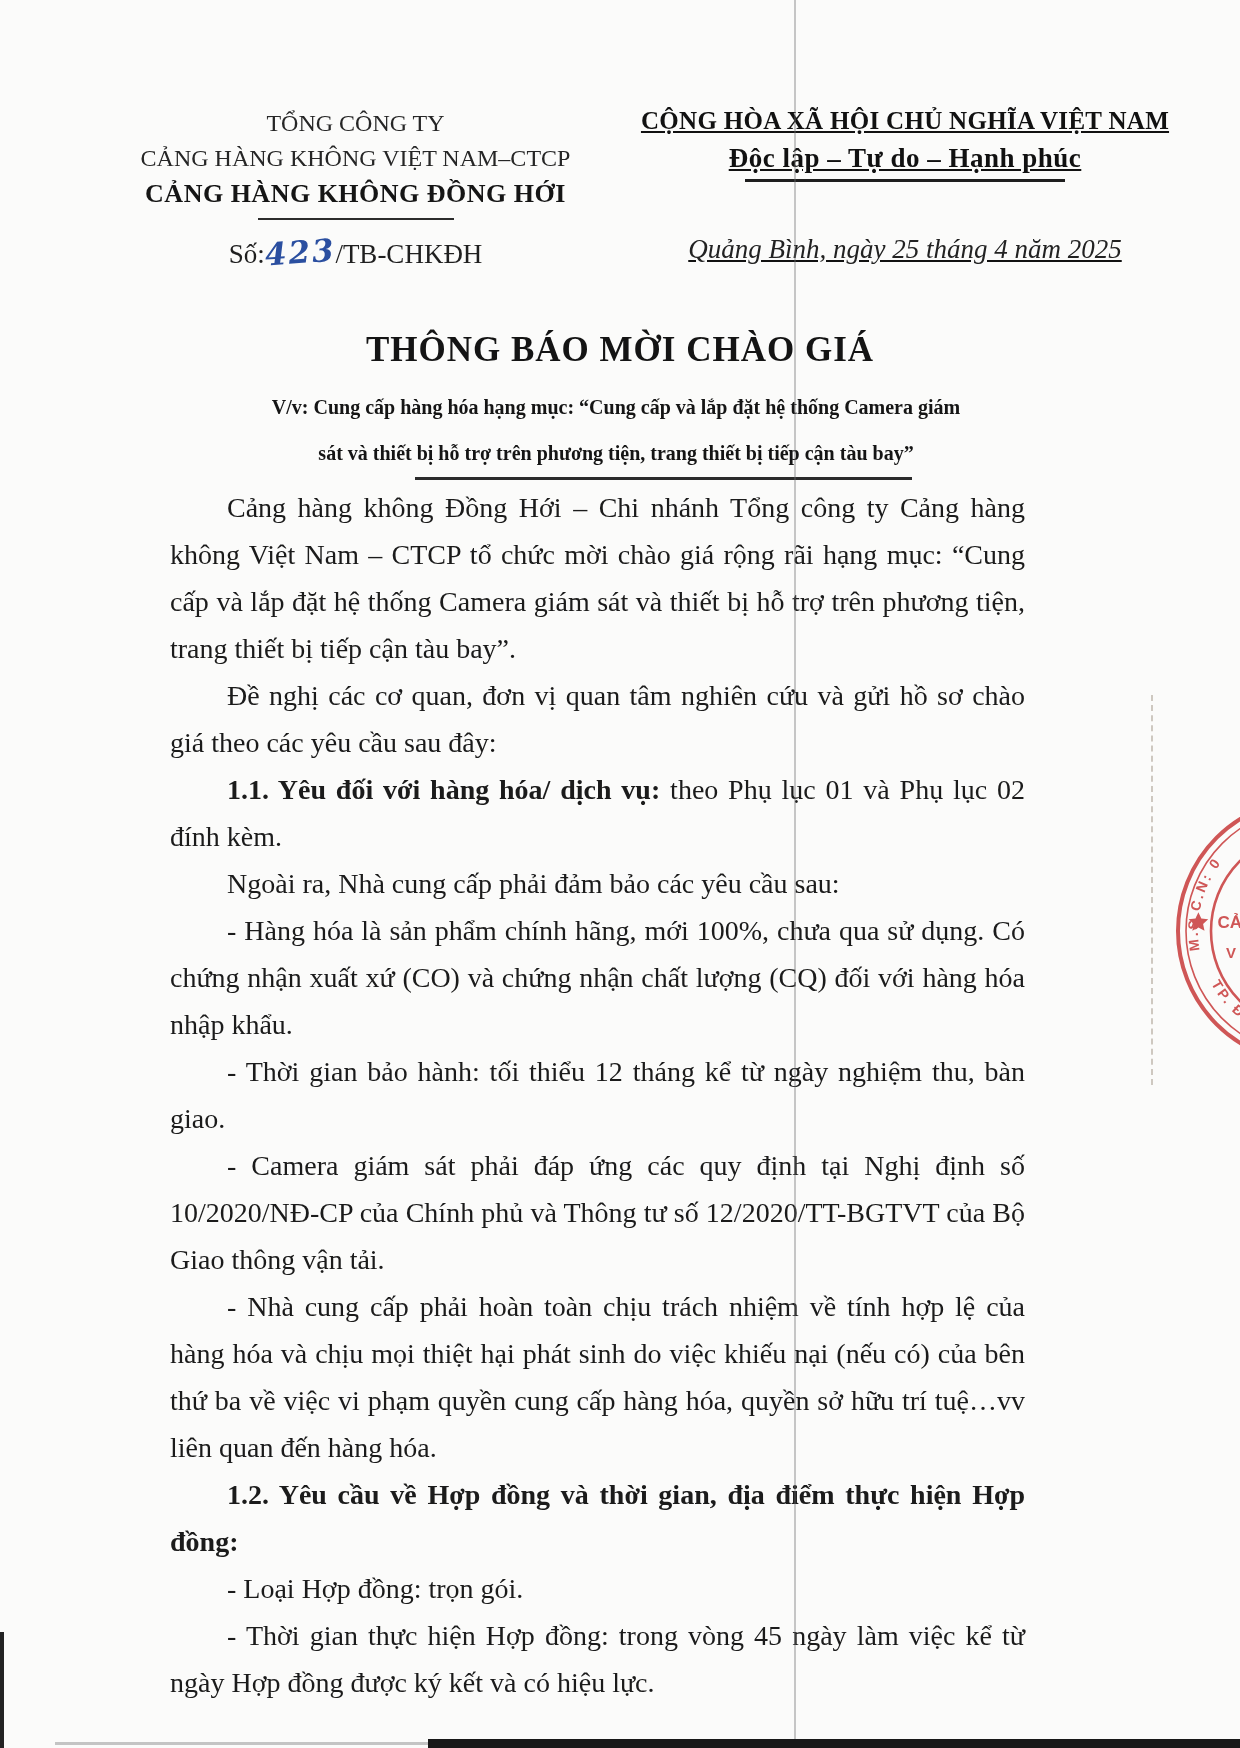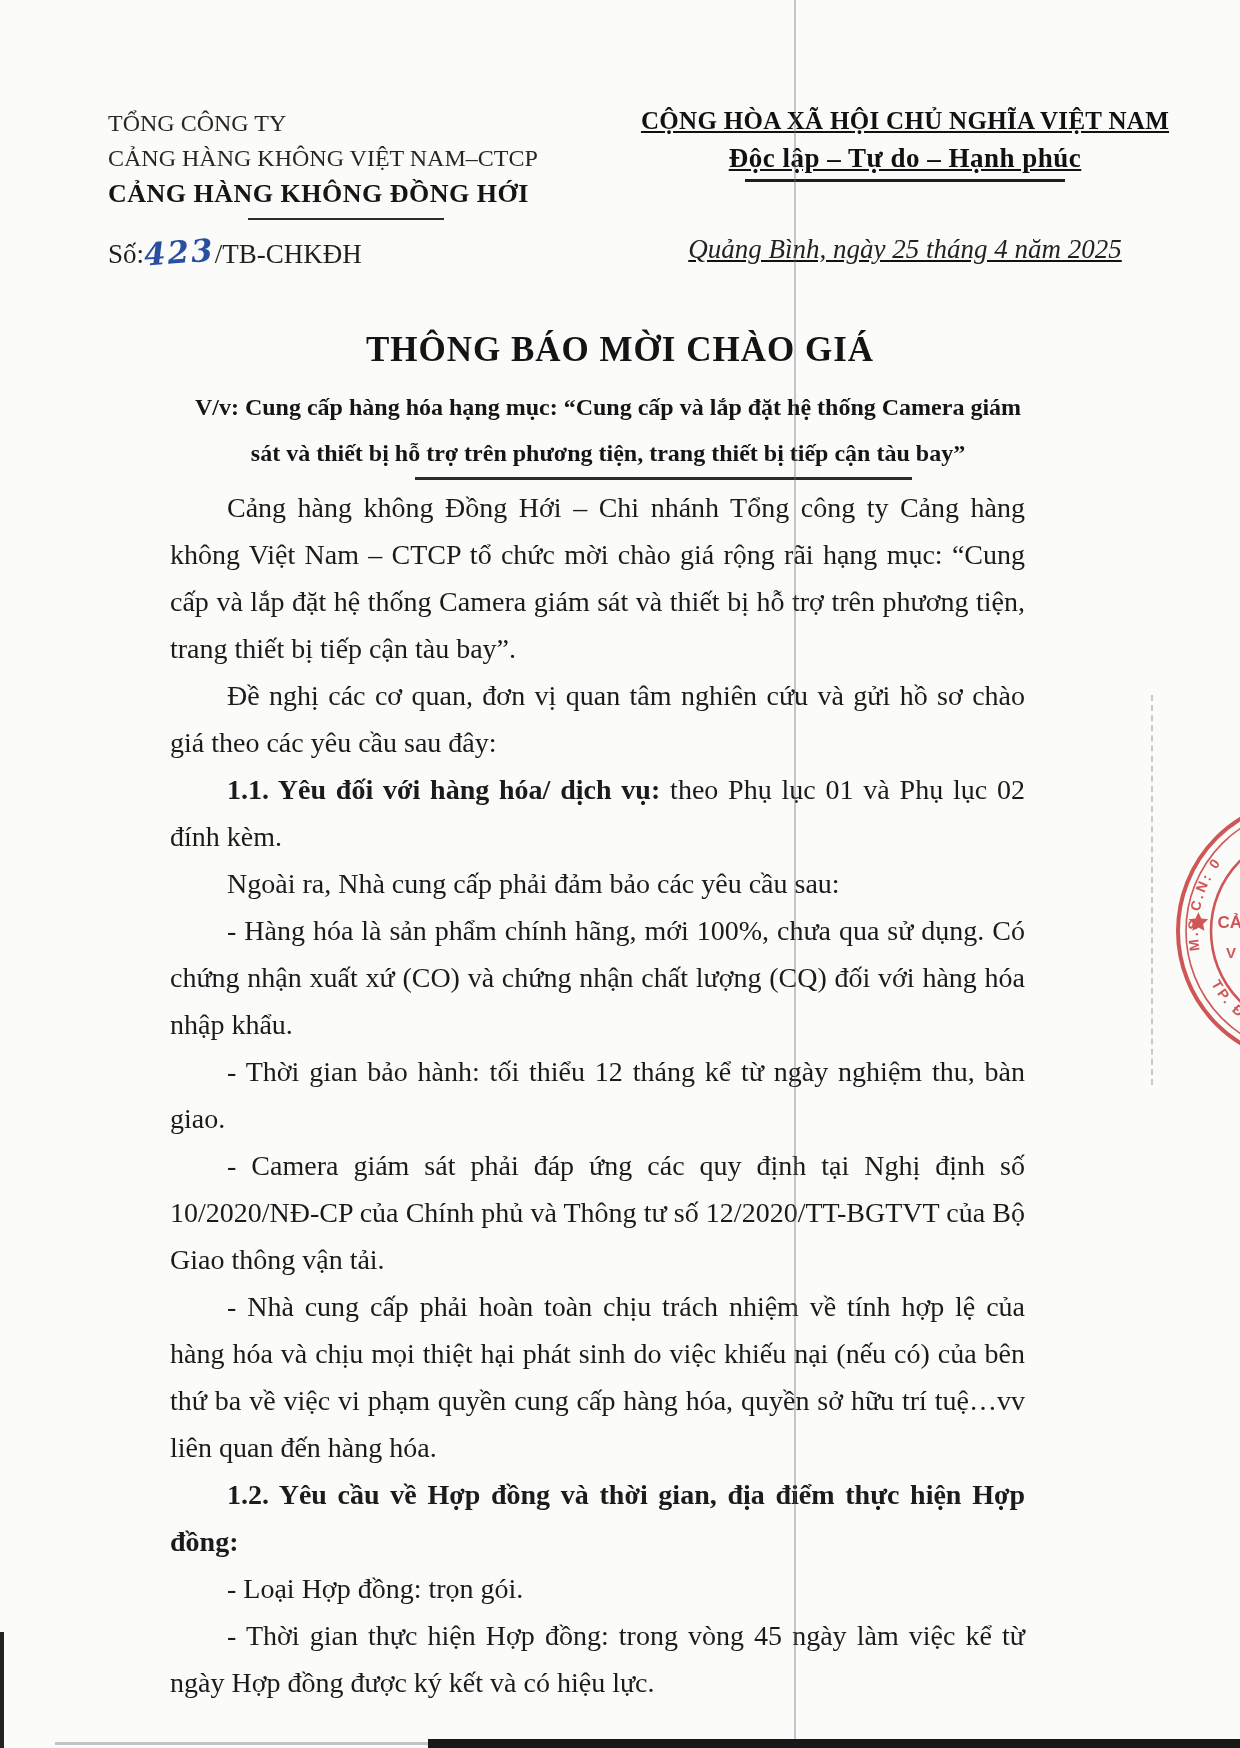--- a/index.html
+++ b/index.html
@@ -6,22 +6,22 @@
   body{
     width:1240px;height:1748px;position:relative;overflow:hidden;
     background:#fbfbfa;color:#1d1d1d;
     font-family:"Liberation Serif", serif;
     -webkit-font-smoothing:antialiased;
   }
   .page{position:absolute;inset:0;}
 
   
   .header-left{
-    position:absolute;left:108px;top:106px;width:475px;
-    text-align:left;font-size:24px;line-height:35px;color:#262626;
+    position:absolute;left:118px;top:106px;width:475px;
+    text-align:center;font-size:24px;line-height:35px;color:#262626;
   }
   .org-name{font-size:26px;font-weight:bold;letter-spacing:.5px;color:#151515;}
   .hr-left{width:196px;height:0;border-top:2px solid #2c2c2c;margin:7px auto 0;}
   .doc-number{margin-top:15px;font-size:27px;color:#1f1f1f;}
   .handwritten{
     color:#2b4fa0;font-family:"DejaVu Serif", serif;font-style:italic;font-weight:600;
     font-size:31px;letter-spacing:2px;display:inline-block;transform:rotate(-4deg);
   }
 
   .header-right{
@@ -31,22 +31,22 @@
   .motto{font-size:27px;font-weight:bold;line-height:40px;letter-spacing:.5px;}
   .hr-right{width:320px;height:0;border-top:3px solid #1e1e1e;margin:1px auto 0;}
   .dateline{margin-top:52px;font-style:italic;font-size:27px;color:#222;}
 
   
   .doc-title{
     position:absolute;left:0;top:330px;width:1240px;text-align:center;
     font-size:35px;font-weight:bold;letter-spacing:1px;color:#141414;
   }
   .doc-subject{
-    position:absolute;left:148px;top:384px;width:920px;text-align:center;
-    font-size:24px;font-weight:bold;line-height:46px;color:#151515;
+    position:absolute;left:156px;top:384px;width:920px;text-align:center;
+    font-size:20px;font-weight:bold;line-height:46px;color:#151515;
   }
   .subject-underline{
     position:absolute;left:415px;top:477px;width:497px;height:0;
     border-top:3px solid #2b2b2b;
   }
 
   
   .body-text{
     position:absolute;left:170px;top:484px;width:855px;
     font-size:28px;line-height:47px;text-align:justify;color:#1b1b1b;

